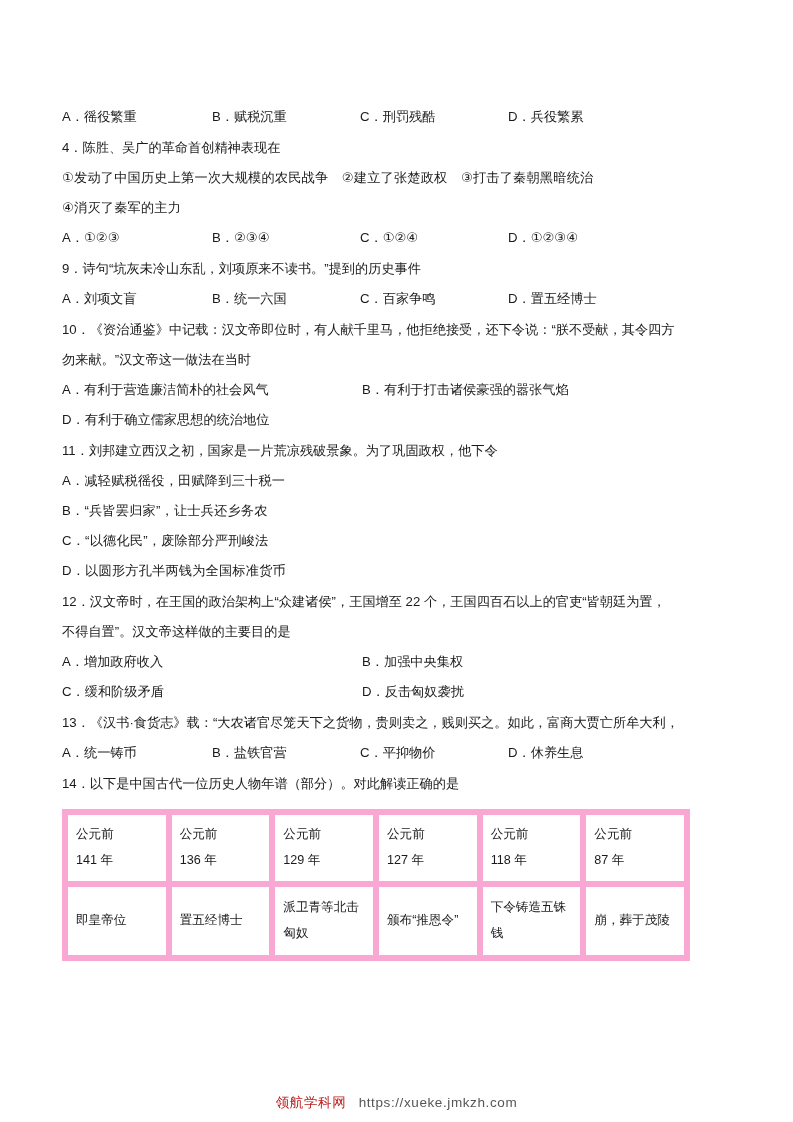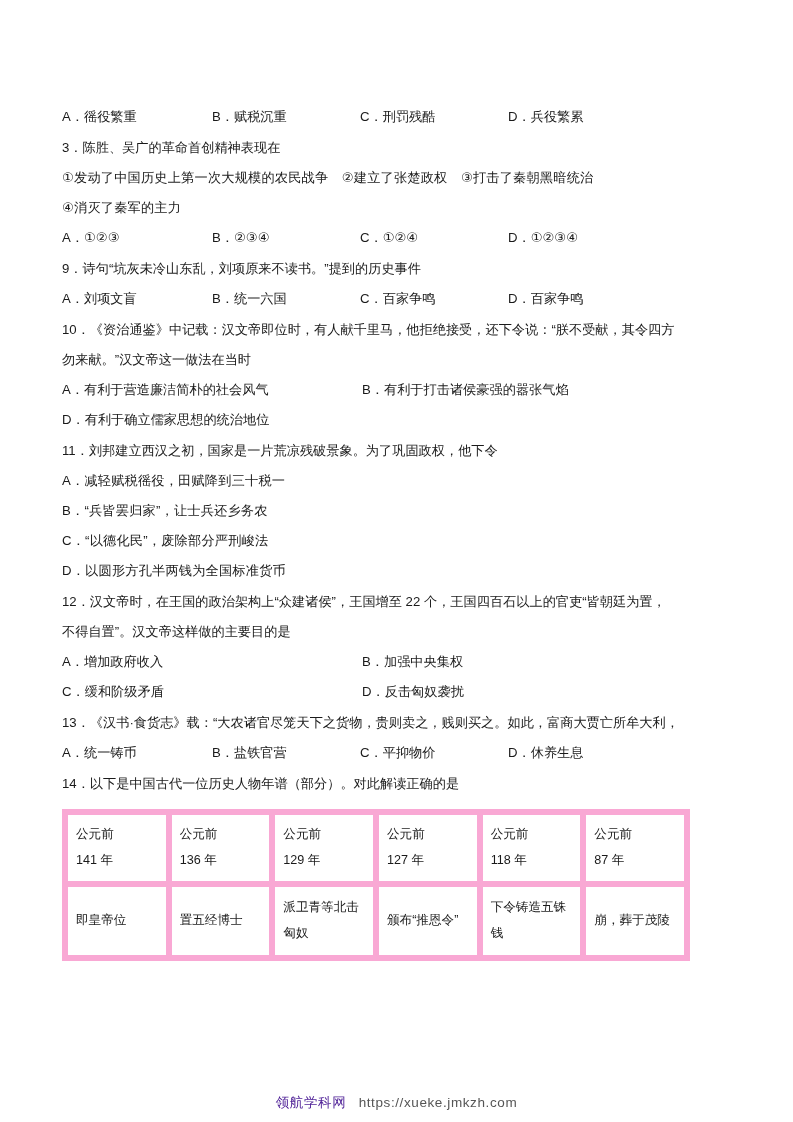--- a/index.html
+++ b/index.html
@@ -76,56 +76,56 @@
     position: absolute;
     left: 0;
     bottom: 26px;
     width: 793px;
     text-align: center;
     font-size: 13.5px;
     color: #555555;
     letter-spacing: 0.6px;
   }
   .footer .logo-text {
-    color: #4c1d95;
+    color: #b91c1c;
   }
 </style>
 </head>
 <body>
 
 <div class="page">
 
   <div class="q-block">
     <div class="opt-row opt-4">
       <span class="opt">A．徭役繁重</span>
       <span class="opt">B．赋税沉重</span>
       <span class="opt">C．刑罚残酷</span>
       <span class="opt">D．兵役繁累</span>
     </div>
   </div>
 
   <div class="q-block">
-    <div class="stem">3．陈胜、吴广的革命首创精神表现在</div>
+    <div class="stem">4．陈胜、吴广的革命首创精神表现在</div>
     <div class="line">①发动了中国历史上第一次大规模的农民战争　②建立了张楚政权　③打击了秦朝黑暗统治</div>
     <div class="line">④消灭了秦军的主力</div>
     <div class="opt-row opt-4">
       <span class="opt">A．①②③</span>
       <span class="opt">B．②③④</span>
       <span class="opt">C．①②④</span>
       <span class="opt">D．①②③④</span>
     </div>
   </div>
 
   <div class="q-block">
     <div class="stem">9．诗句“坑灰未冷山东乱，刘项原来不读书。”提到的历史事件</div>
     <div class="opt-row opt-4">
       <span class="opt">A．刘项文盲</span>
       <span class="opt">B．统一六国</span>
       <span class="opt">C．百家争鸣</span>
-      <span class="opt">D．百家争鸣</span>
+      <span class="opt">D．置五经博士</span>
     </div>
   </div>
 
   <div class="q-block">
     <div class="stem">10．《资治通鉴》中记载：汉文帝即位时，有人献千里马，他拒绝接受，还下令说：“朕不受献，其令四方</div>
     <div class="stem">勿来献。”汉文帝这一做法在当时</div>
     <div class="opt-row opt-2">
       <span class="opt">A．有利于营造廉洁简朴的社会风气</span>
       <span class="opt">B．有利于打击诸侯豪强的嚣张气焰</span>
     </div>

